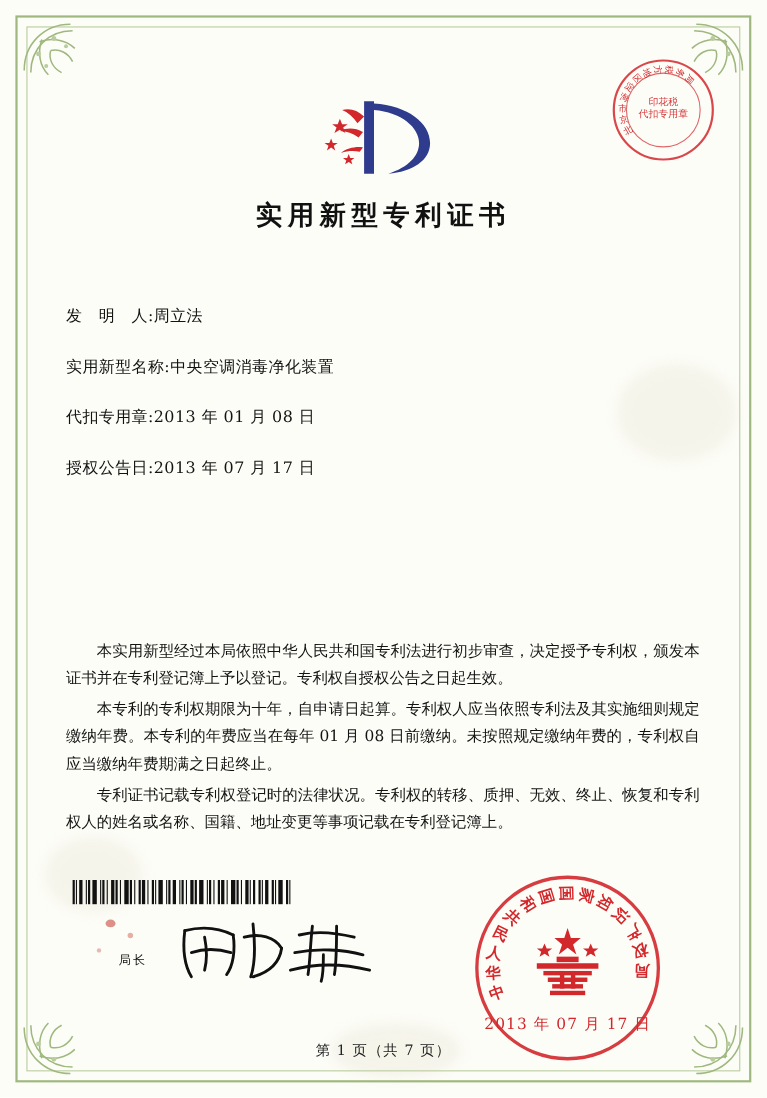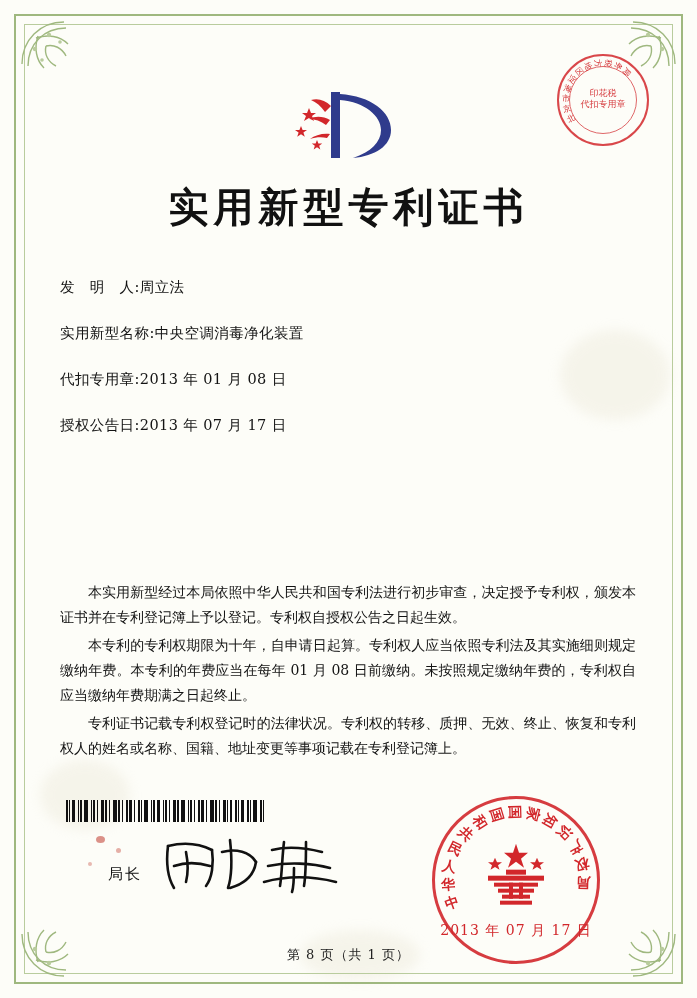--- a/index.html
+++ b/index.html
@@ -54,21 +54,21 @@
   }
   .logo {
     position: absolute;
     left: 287px; top: 86px;
     width: 120px; height: 78px;
   }
   .title {
     position: absolute;
     left: 0; right: 0; top: 180px;
     text-align: center;
-    font-size: 40px;
+    font-size: 24px;
     font-weight: bold;
     letter-spacing: 5px;
     color: #111;
     font-family: "DejaVu Serif", "Liberation Serif", serif;
   }
 
   
   .seal-tr {
     position: absolute;
     right: 48px; top: 54px;
@@ -155,21 +155,21 @@
   .barcode i {
     display: block;
     background: #111;
     height: 100%;
   }
 
   
   .sig-label {
     position: absolute;
     left: 108px; top: 865px;
-    font-size: 15px;
+    font-size: 11px;
     color: #111;
     font-family: Liberation Mono, monospace;
     letter-spacing: 2px;
   }
   .sig-mark {
     position: absolute;
     left: 160px; top: 832px;
     width: 190px; height: 62px;
   }
   .ink-dot {
@@ -484,14 +484,14 @@
           <rect x="22" y="61" width="32" height="4"></rect>
           <rect x="28" y="30" width="20" height="5"></rect>
           <rect x="31" y="43" width="4" height="16"></rect>
           <rect x="41" y="43" width="4" height="16"></rect>
         </g>
       </svg>
     </div>
     <div class="seal-date">2013 年 07 月 17 日</div>
   </div>
 
-  <div class="footer">第 8 页（共 1 页）</div>
+  <div class="footer">第 1 页（共 7 页）</div>
 </div>
 
 </body></html>

